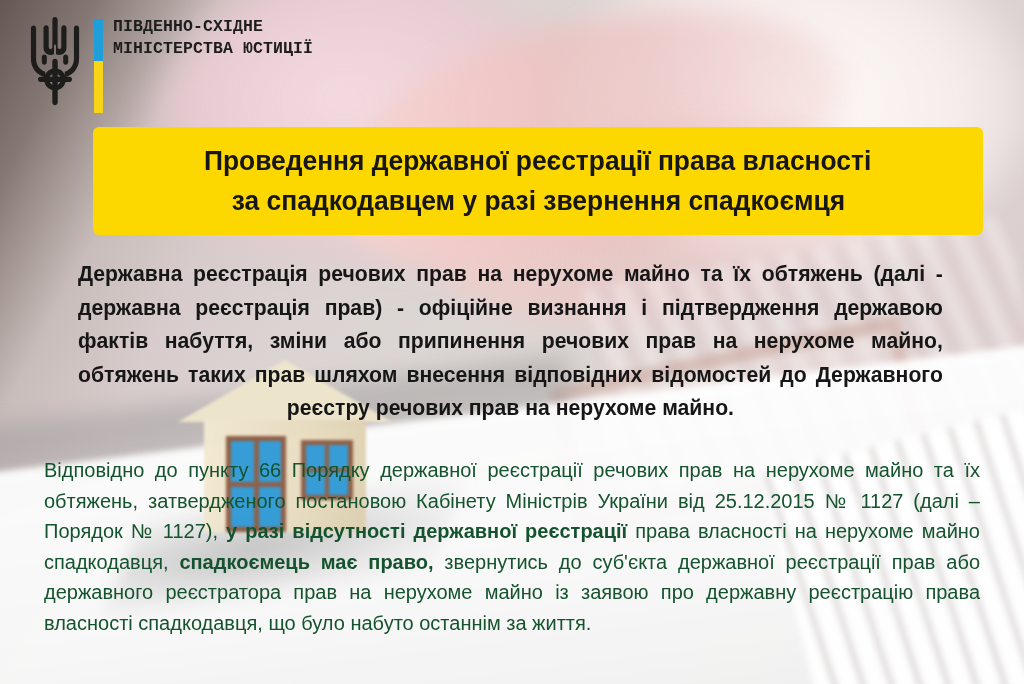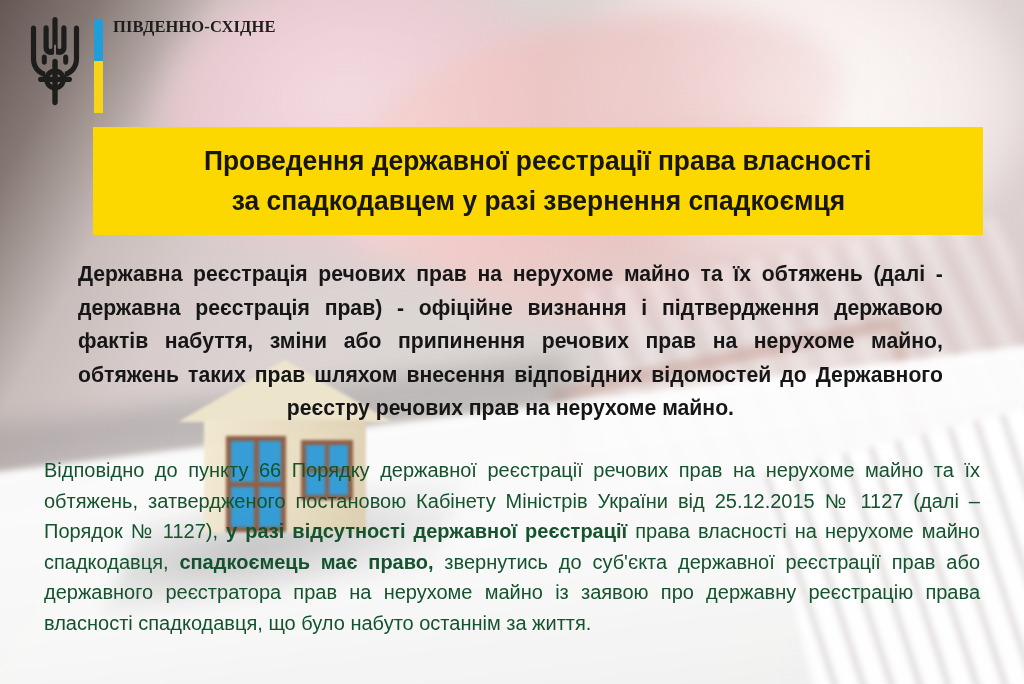--- a/index.html
+++ b/index.html
@@ -246,41 +246,42 @@
     display: flex;
     flex-direction: column;
   }
   .flagbar .blue { background: #1f9ed9; height: 42px; }
   .flagbar .yellow { background: #f7d417; height: 52px; }
 
   .org-lines {
     padding-top: 2px;
   }
   .org-lines div {
-    font-family: Liberation Serif, serif;
+    font-family: Liberation Mono, monospace;
     font-weight: bold;
     font-size: 16.5px;
     line-height: 21.5px;
     letter-spacing: .1px;
     color: #1d1d1b;
     white-space: nowrap;
   }
 
   
   .title-banner {
     position: absolute;
     left: 93px;
     top: 127px;
     width: 890px;
     height: 108px;
     background: #FDD700;
     display: flex;
     flex-direction: column;
     align-items: center;
     justify-content: center;
+    border-radius: 6px;
   }
   .title-banner .tline {
     font-family: "Liberation Sans", sans-serif;
     font-weight: bold;
     font-size: 27.5px;
     line-height: 40px;
     color: #161616;
     text-align: center;
     white-space: nowrap;
     transform: scaleX(0.96);
@@ -375,20 +376,21 @@
         </g>
       </svg>
 
       <div class="flagbar">
         <div class="blue"></div>
         <div class="yellow"></div>
       </div>
 
       <div class="org-lines">
         <div>ПІВДЕННО-СХІДНЕ</div>
+        <div>МІНІСТЕРСТВА ЮСТИЦІЇ</div>
       </div>
     </div>
 
     <div class="title-banner">
       <div class="tline">Проведення державної реєстрації права власності</div>
       <div class="tline">за спадкодавцем у разі звернення спадкоємця</div>
     </div>
 
     <div class="intro">Державна реєстрація речових прав на нерухоме майно та їх обтяжень (далі - державна реєстрація прав) - офіційне визнання і підтвердження державою фактів набуття, зміни або припинення речових прав на нерухоме майно, обтяжень таких прав шляхом внесення відповідних відомостей до Державного реєстру речових прав на нерухоме майно.</div>
 

